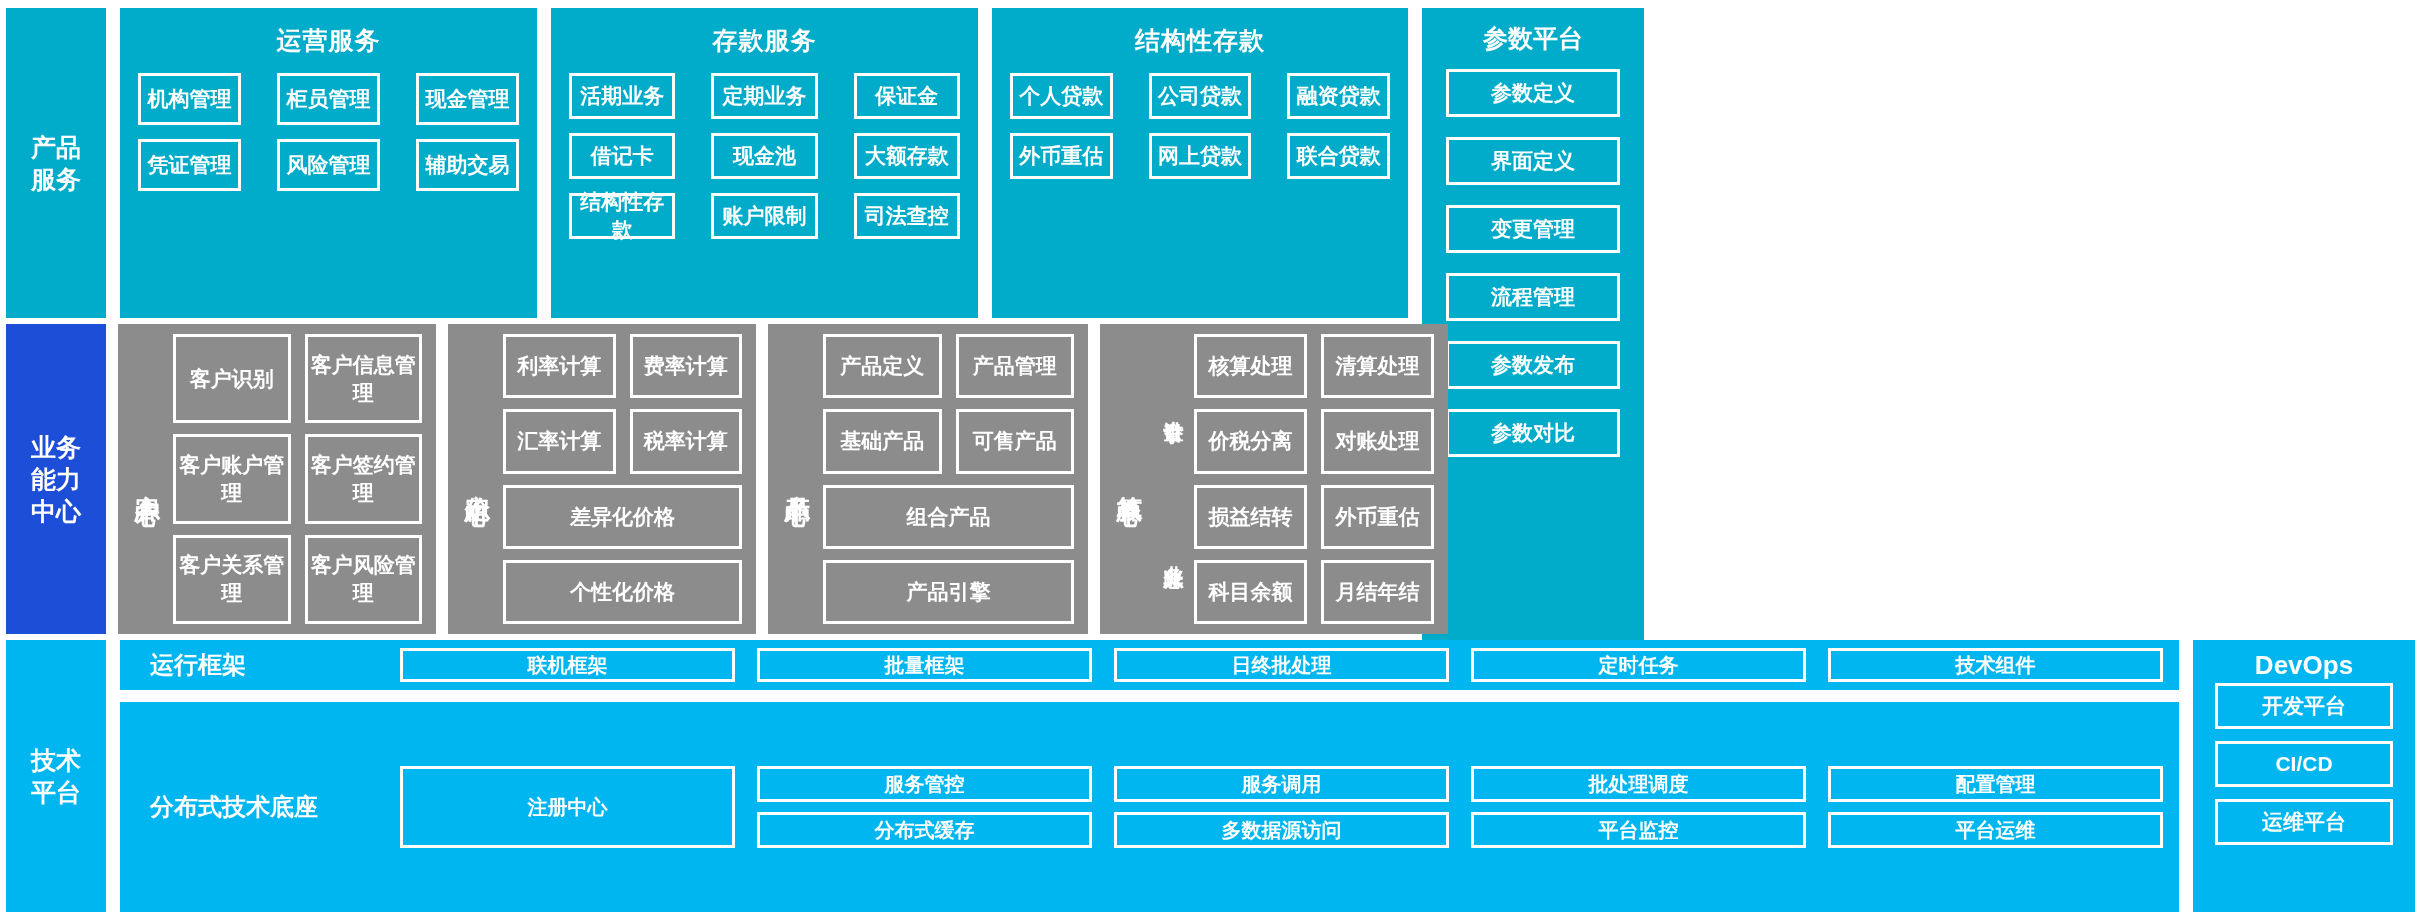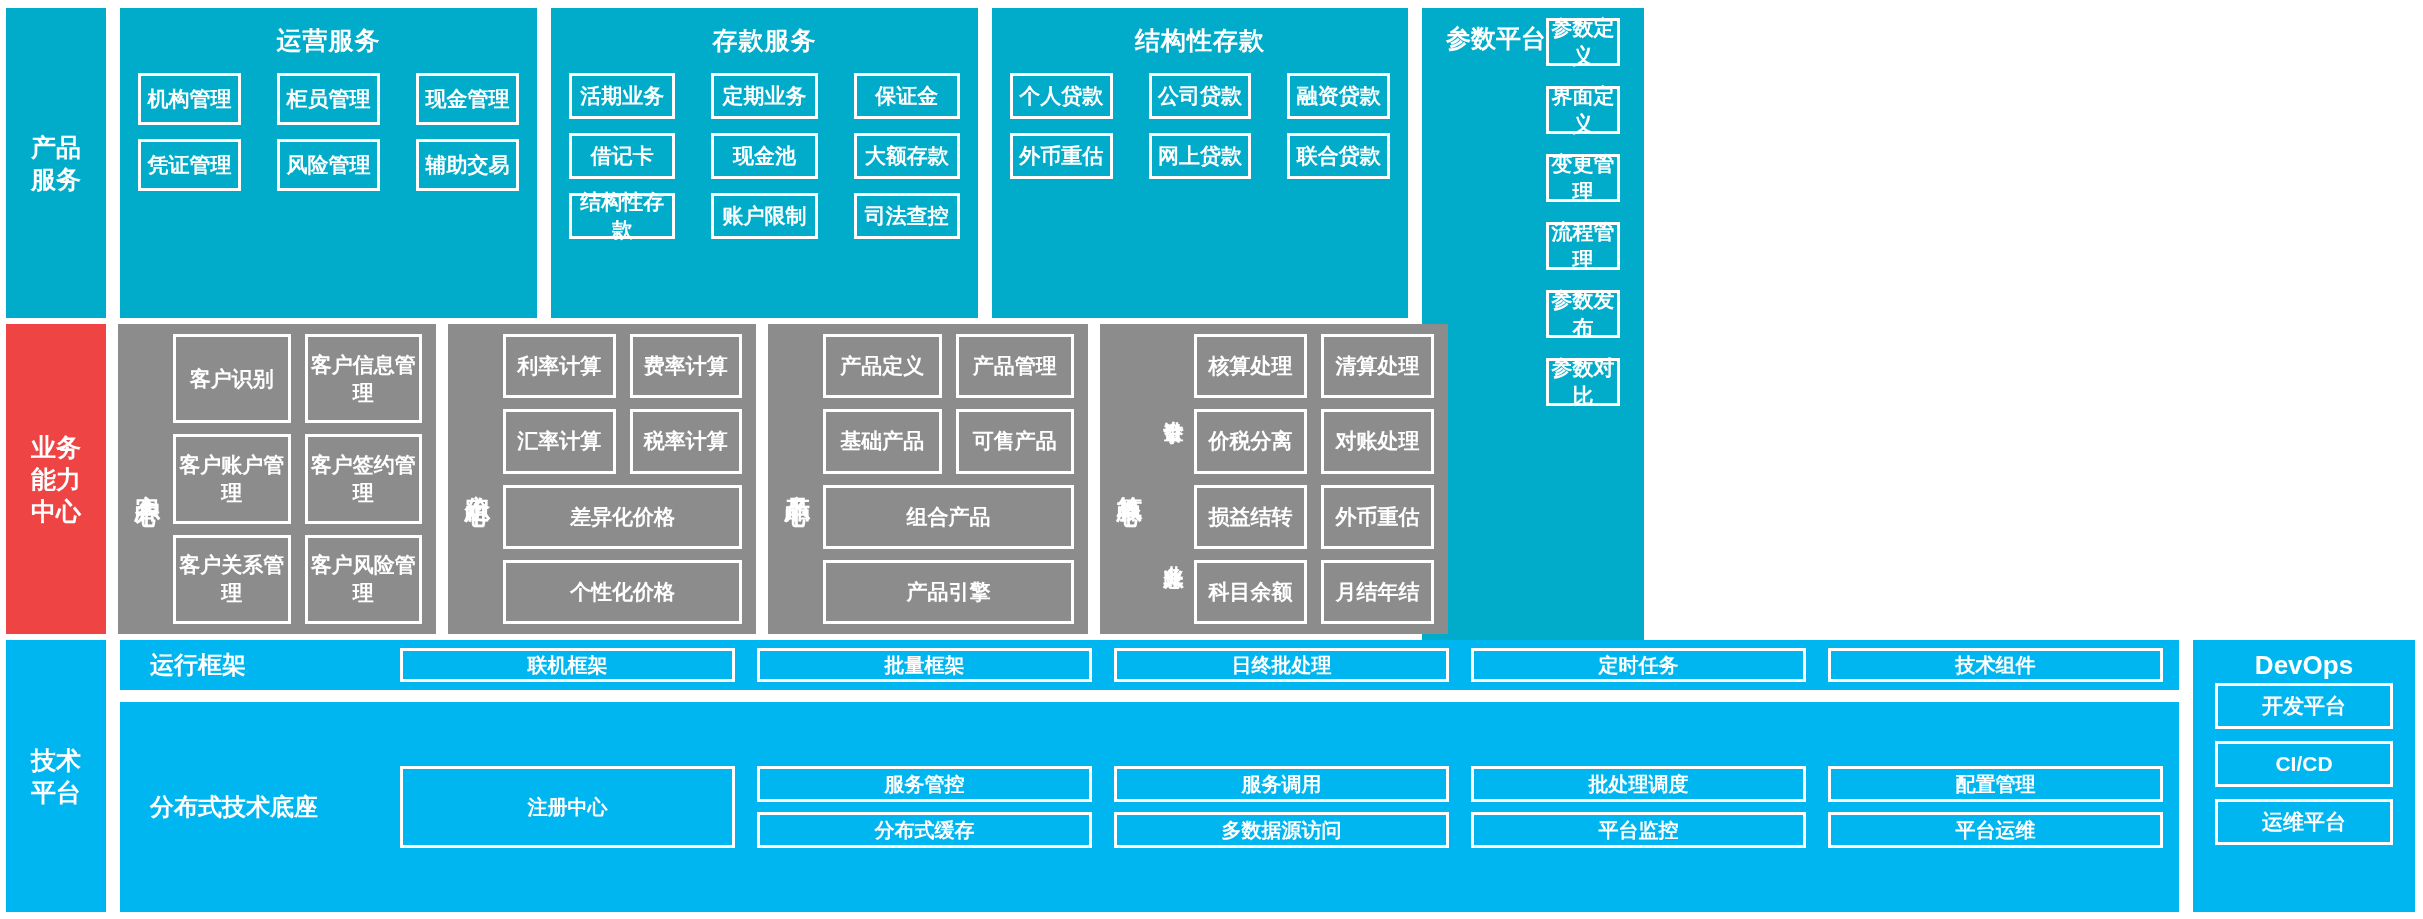--- a/index.html
+++ b/index.html
@@ -58,21 +58,21 @@
     justify-content: center;
     color: #ffffff;
     font-weight: bold;
     font-size: 25px;
     line-height: 1.28;
     text-align: center;
     box-sizing: border-box;
     margin-left: 6px;
   }
   .spine.cy { background: #00ACC9; }
-  .spine.gy { background: #ef4444; }
+  .spine.gy { background: #1d4ed8; }
   .spine.bl { background: #00B6F0; }
 
   
   .panel {
     background: #00ACC9;
     box-sizing: border-box;
     display: flex;
     flex-direction: column;
     padding: 10px 18px 14px 18px;
   }
@@ -116,20 +116,21 @@
   .panel-dep  { width: 427px; }
   .panel-loan { width: 416px; }
 
   
   .rail {
     width: 222px;
     min-width: 222px;
     background: #00ACC9;
     box-sizing: border-box;
     display: flex;
+    flex-direction: column;
     padding: 10px 24px 12px 24px;
     margin-right: 8px;
   }
   .rail-title {
     color: #ffffff;
     font-weight: bold;
     font-size: 25px;
     text-align: center;
     margin: 4px 0 14px 0;
   }

